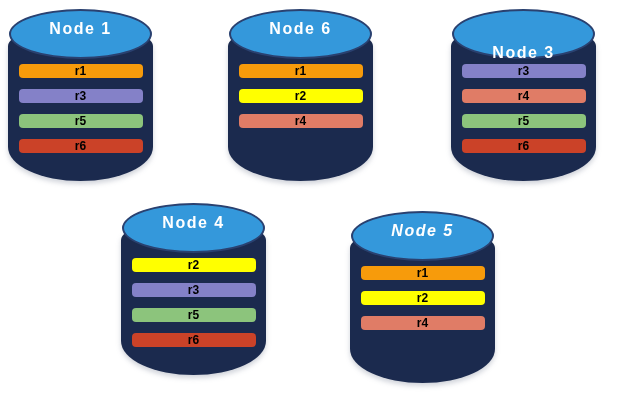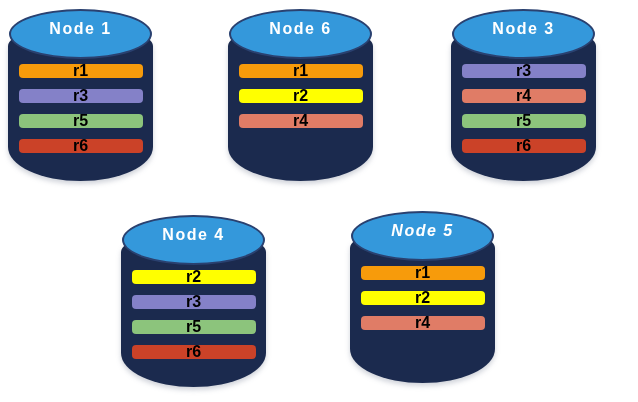--- a/index.html
+++ b/index.html
@@ -81,21 +81,21 @@
     width: 124px;
     border-radius: 4px;
     box-sizing: border-box;
   }
 
   .replica-label {
     display: block;
     width: 100%;
     text-align: center;
     line-height: 14px;
-    font-size: 16px;
+    font-size: 12px;
     font-weight: bold;
     color: #000000;
   }
 </style>
 </head>
 <body>
 
 <div id="diagram" style="background: rgb(255, 255, 255);">
     <div class="node" style="left: 8px; top: 8px;">
       <div class="node-body" style="background: rgb(27, 42, 78);"></div>
@@ -128,37 +128,37 @@
           <span class="replica-label" style="color: rgb(0, 0, 0);">r2</span>
         </div>
         <div class="replica" style="background: rgb(224, 124, 102);">
           <span class="replica-label" style="color: rgb(0, 0, 0);">r4</span>
         </div>
       </div>
     </div>
     <div class="node" style="left: 451px; top: 8px;">
       <div class="node-body" style="background: rgb(27, 42, 78);"></div>
       <div class="node-top" style="background: rgb(52, 152, 219);"></div>
-      <div class="node-label" style="color: rgb(255, 255, 255);">Node 3</div>
+      <div class="node-label" style="color: rgb(255, 255, 255); margin-top: 24px;">Node 3</div>
       <div class="replica-stack">
         <div class="replica" style="background: rgb(132, 129, 200);">
           <span class="replica-label" style="color: rgb(0, 0, 0);">r3</span>
         </div>
         <div class="replica" style="background: rgb(224, 124, 102);">
           <span class="replica-label" style="color: rgb(0, 0, 0);">r4</span>
         </div>
         <div class="replica" style="background: rgb(140, 196, 124);">
           <span class="replica-label" style="color: rgb(0, 0, 0);">r5</span>
         </div>
         <div class="replica" style="background: rgb(203, 66, 40);">
           <span class="replica-label" style="color: rgb(0, 0, 0);">r6</span>
         </div>
       </div>
     </div>
-    <div class="node" style="left: 121px; top: 214px; padding-left: 44px;">
+    <div class="node" style="left: 121px; top: 202px; padding-left: 44px;">
       <div class="node-body" style="background: rgb(27, 42, 78);"></div>
       <div class="node-top" style="background: rgb(52, 152, 219);"></div>
       <div class="node-label" style="color: rgb(255, 255, 255);">Node 4</div>
       <div class="replica-stack">
         <div class="replica" style="background: rgb(255, 255, 0);">
           <span class="replica-label" style="color: rgb(0, 0, 0);">r2</span>
         </div>
         <div class="replica" style="background: rgb(132, 129, 200);">
           <span class="replica-label" style="color: rgb(0, 0, 0);">r3</span>
         </div>

